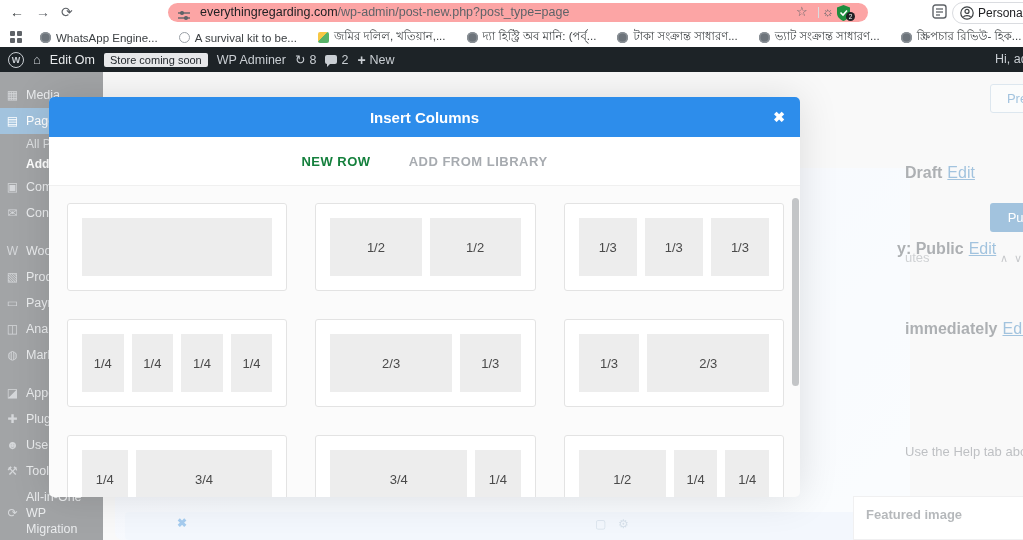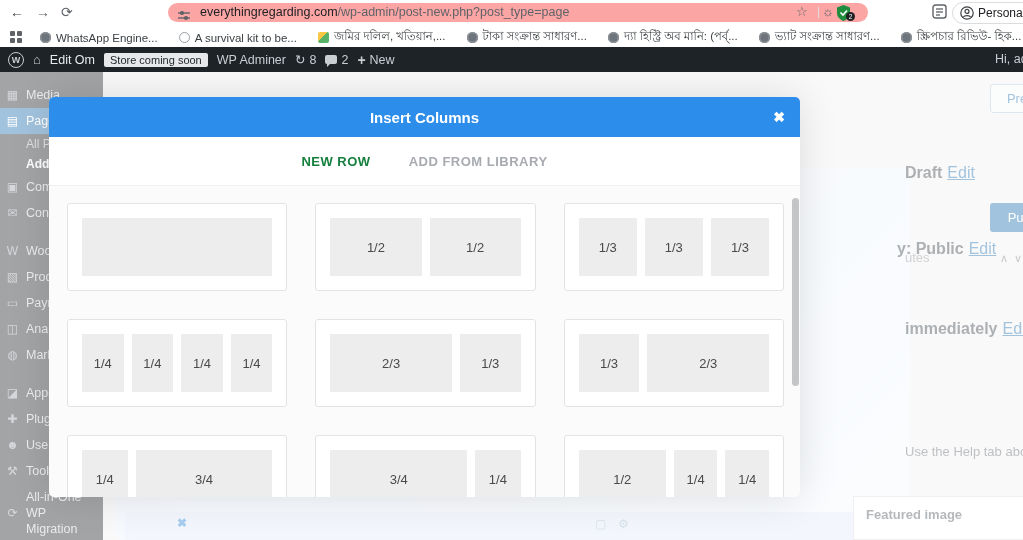--- a/index.html
+++ b/index.html
@@ -164,25 +164,25 @@
         <span class="bm">
           <span class="fav fav-site"></span>
           <span class="bm-label">A survival kit to be...</span>
         </span>
         <span class="bm">
           <span class="fav fav-doc"></span>
           <span class="bm-label">জমির দলিল, খতিয়ান,...</span>
         </span>
         <span class="bm">
           <span class="fav fav-globe"></span>
+          <span class="bm-label">দ্যা হিস্ট্রি অব মানি: (পর্ব্...</span>
+        </span>
+        <span class="bm">
+          <span class="fav fav-globe"></span>
           <span class="bm-label">টাকা সংক্রান্ত সাধারণ...</span>
-        </span>
-        <span class="bm">
-          <span class="fav fav-globe"></span>
-          <span class="bm-label">দ্যা হিস্ট্রি অব মানি: (পর্ব্...</span>
         </span>
         <span class="bm">
           <span class="fav fav-globe"></span>
           <span class="bm-label">ভ্যাট সংক্রান্ত সাধারণ...</span>
         </span>
         <span class="bm">
           <span class="fav fav-globe"></span>
           <span class="bm-label">স্ক্রিপচার রিভিউ- হিক...</span>
         </span>
       </span>

